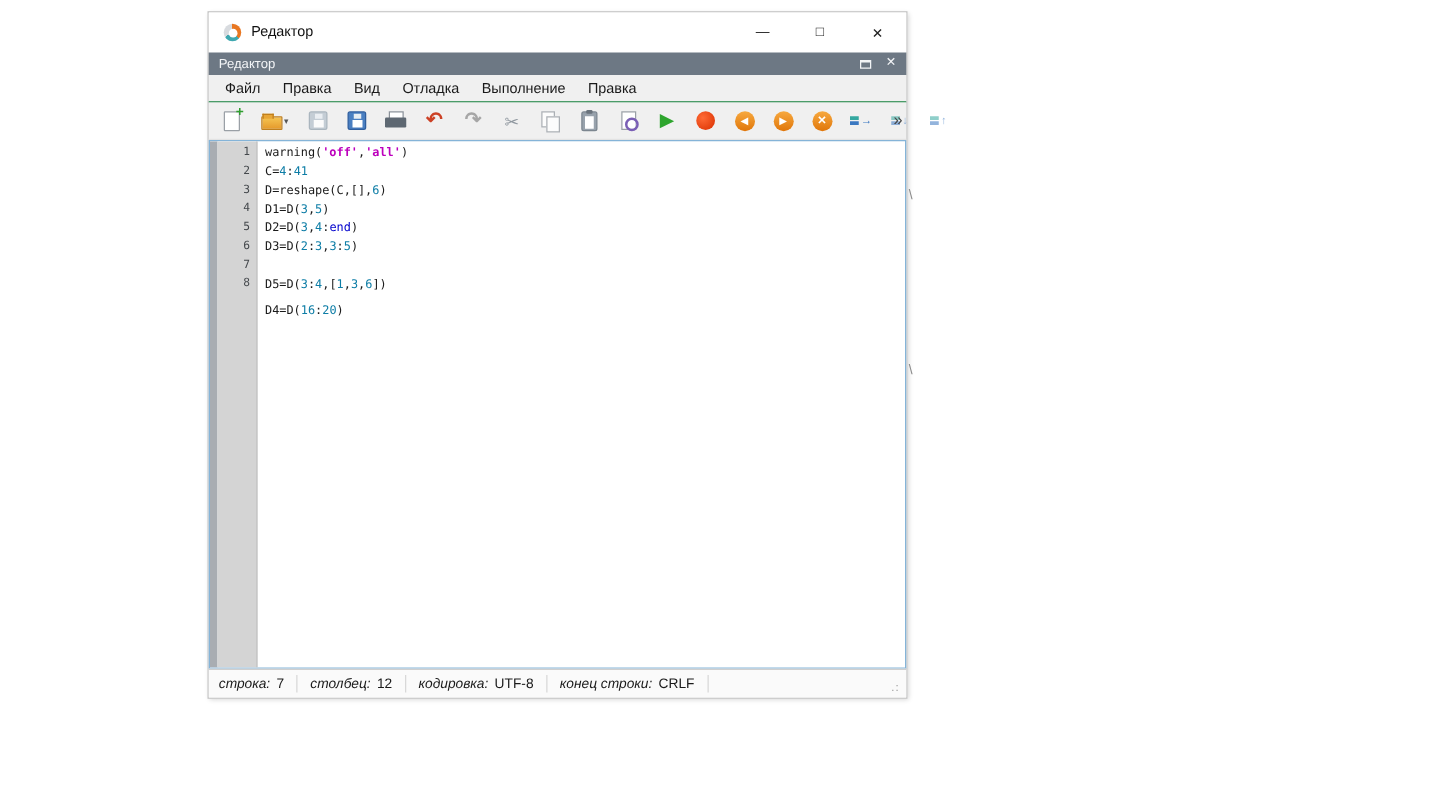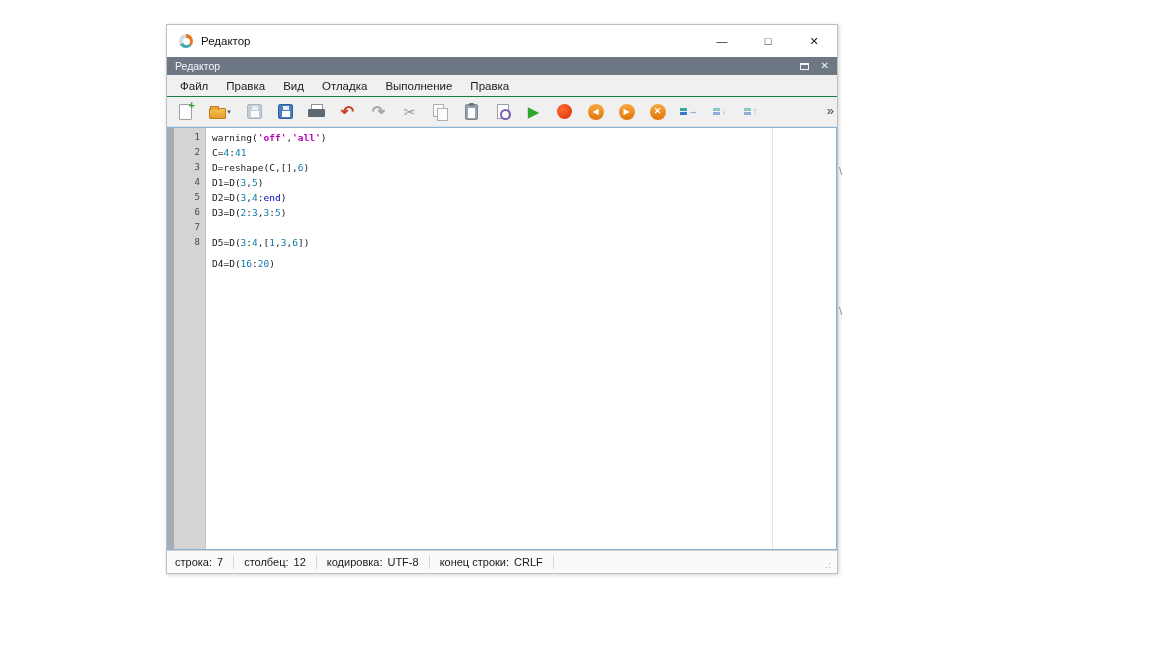--- a/index.html
+++ b/index.html
@@ -1,18 +1,18 @@
 <!DOCTYPE html>
 <html><head>
 <meta charset="utf-8">
 <style>
   * { margin:0; padding:0; box-sizing:border-box; }
   html,body { width:1152px; height:648px; background:#ffffff; font-family:"Liberation Sans", sans-serif; overflow:hidden; }
 
-  .window { position:absolute; left:166px; top:24px; width:672px; height:550px;
+  .window { position:absolute; left:166px; top:9px; width:560px; height:550px;
             background:#ffffff; border:1px solid #bfbfbf; box-shadow:1px 1px 4px rgba(0,0,0,.18);
             display:flex; flex-direction:column; }
 
   
   .titlebar { height:32px; background:#ffffff; display:flex; align-items:center; flex:none; }
   .app-logo { width:14px; height:14px; border-radius:50%; margin-left:12px; position:relative;
               background:conic-gradient(#e87722 0 130deg, #3fa8b0 130deg 240deg, #d8dbdf 240deg 360deg); }
   .app-logo::after { content:""; position:absolute; left:3.5px; top:3.5px; width:7px; height:7px;
               border-radius:50%; background:#ffffff; }
   .win-title { font-size:11.5px; color:#111; margin-left:8px; }
@@ -95,21 +95,21 @@
   .code-lines { position:absolute; left:0; top:2px; right:0; font-family:"DejaVu Sans Mono", monospace; font-size:9.5px; }
   .code-row { display:flex; height:15px; line-height:15px; position:relative; }
   .line-num { width:38px; flex:none; text-align:right; padding-right:6px; color:#44484c; font-size:9px; }
   .code-text { flex:1; padding-left:6px; white-space:pre; }
   .code-text.current { background:#5eead4;margin-top:36px; }
   .c-d { color:#1a1a1a; } .c-s { color:#bd00bd;font-weight:bold; } .c-n { color:#0d7da6; } .c-k { color:#0000cc; }
 
   
   .statusbar { height:23px; background:#fafafa; border-top:1px solid #cfcfcf; display:flex; align-items:center;
                padding-left:8px; font-size:11px; color:#1a1a1a; flex:none; position:relative; }
-  .sb-label { margin-right:5px; }
+  .sb-label { margin-right:5px;font-style:italic; }
   .sb-value { margin-right:10px; }
   .sb-sep { width:1px; height:14px; background:#d8d8d8; margin-right:10px; }
   .resize-grip { position:absolute; right:5px; bottom:3px; color:#9a9a9a; font-size:9px; letter-spacing:1px; }
 
   .edge-mark { position:absolute; right:-5px; color:#8a8a8a; font-size:11px; }
   .edge-mark.m1 { top:140px; } .edge-mark.m2 { top:280px; }
 </style>
 </head>
 <body>
 

